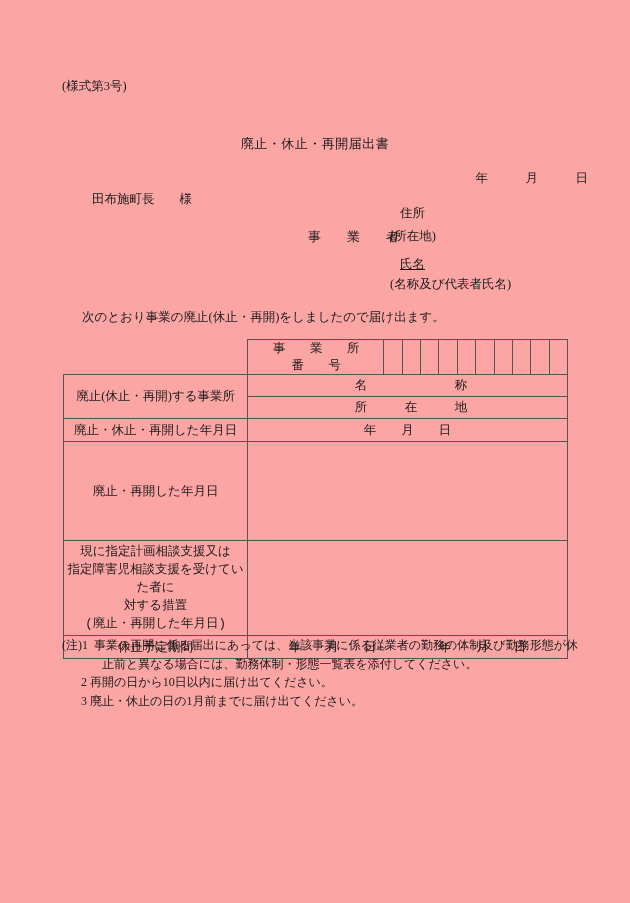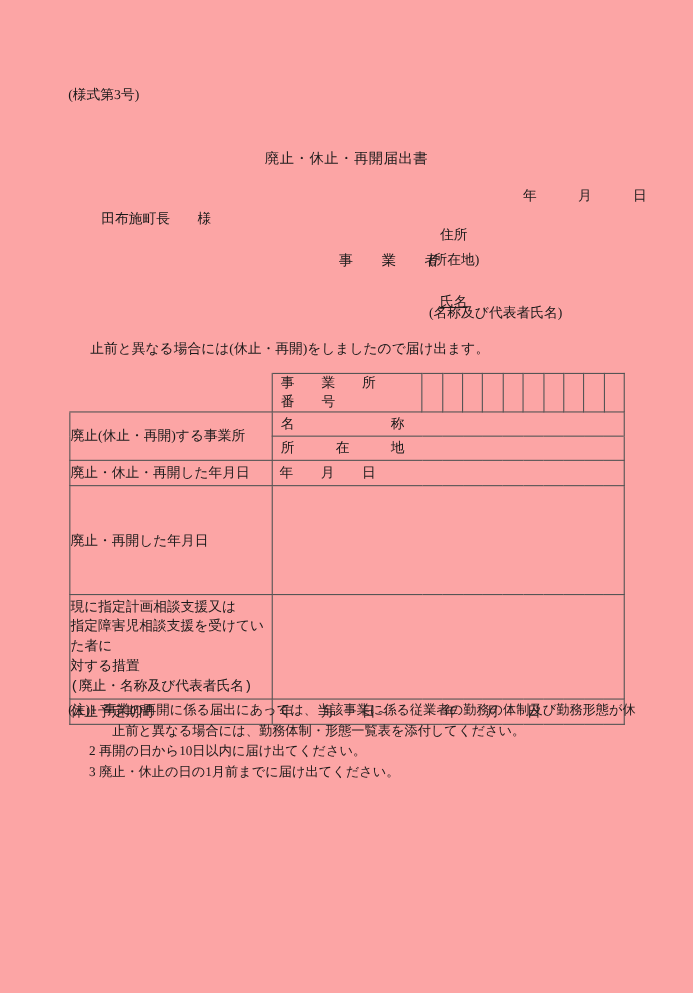--- a/index.html
+++ b/index.html
@@ -26,39 +26,39 @@
     line-height: 1.0;
   }
   .form-no   { left: 62px;  top: 80px;  font-size: 12.5px; }
   .doc-title { left: 0;     top: 137px; width: 630px; text-align: center; font-size: 13px; letter-spacing: 0.5px; }
   .date-line { left: 0;     top: 172px; width: 588px; text-align: right; font-size: 12.5px; }
   .addressee { left: 92px;  top: 193px; font-size: 12.5px; }
 
   .app-jigyosha { left: 308px; top: 230px; font-size: 13px; }
   .app-addr     { left: 400px; top: 207px; font-size: 12.5px; }
   .app-addr2    { left: 390px; top: 230px; font-size: 12.5px; }
-  .app-name     { left: 400px; top: 268px; font-size: 12.5px; text-decoration: underline; }
+  .app-name     { left: 400px; top: 258px; font-size: 12.5px; text-decoration: underline; }
   .app-name2    { left: 390px; top: 278px; font-size: 12.5px; }
 
   .intro { left: 82px; top: 311px; font-size: 12.5px; }
 
   
   #tbl {
     position: absolute;
     left: 63px;
     top: 339px;
     width: 505px;
     border-collapse: collapse;
     font-size: 12.5px;
   }
   #tbl td {
     border: 1px solid #555;
     padding: 0;
     vertical-align: middle;
-    text-align: left;
+    text-align: center;
   }
   .lbl-col  { width: 187px; }
   .no-left  { border-left: 0 !important; }
   .no-top   { border-top: 0 !important; }
 
   
   .r1-label {
     height: 22px;
     text-align: left;
     padding-left: 7px !important;
@@ -100,21 +100,21 @@
   <div class="t doc-title">廃止・休止・再開届出書</div>
   <div class="t date-line">年　　　月　　　日</div>
   <div class="t addressee">田布施町長　　様</div>
 
   <div class="t app-jigyosha">事　　業　　者</div>
   <div class="t app-addr">住所</div>
   <div class="t app-addr2">(所在地)</div>
   <div class="t app-name">氏名</div>
   <div class="t app-name2">(名称及び代表者氏名)</div>
 
-  <div class="t intro">止前と異なる場合には(休止・再開)をしましたので届け出ます。</div>
+  <div class="t intro">次のとおり事業の廃止(休止・再開)をしましたので届け出ます。</div>
 
   <table id="tbl">
     <tbody>
 
       <tr>
         <td class="lbl-col no-left no-top"></td>
         <td class="r1-label" colspan="1" style="width:130px">事　業　所　番　号</td>
         <td class="digit-cell"></td>
         <td class="digit-cell"></td>
         <td class="digit-cell"></td>
@@ -148,21 +148,21 @@
       <tr>
         <td class="lbl-col r-reason">廃止・再開した年月日</td>
         <td class="r-reason cellpad" colspan="11"></td>
       </tr>
 
       <tr>
         <td class="lbl-col r-meas multiline">
           <span>現に指定計画相談支援又は</span><br>
           <span>指定障害児相談支援を受けていた者に</span><br>
           <span>対する措置</span><br>
-          <span>(廃止・名称及び代表者氏名)</span>
+          <span>(廃止・再開した年月日)</span>
         </td>
         <td class="r-meas cellpad" colspan="11"></td>
       </tr>
 
       <tr>
         <td class="lbl-col r-period">休止予定期間</td>
         <td class="r-period cellpad" colspan="11">年　　月　　日～　　　　年　　月　　日</td>
       </tr>
     </tbody>
   </table>

